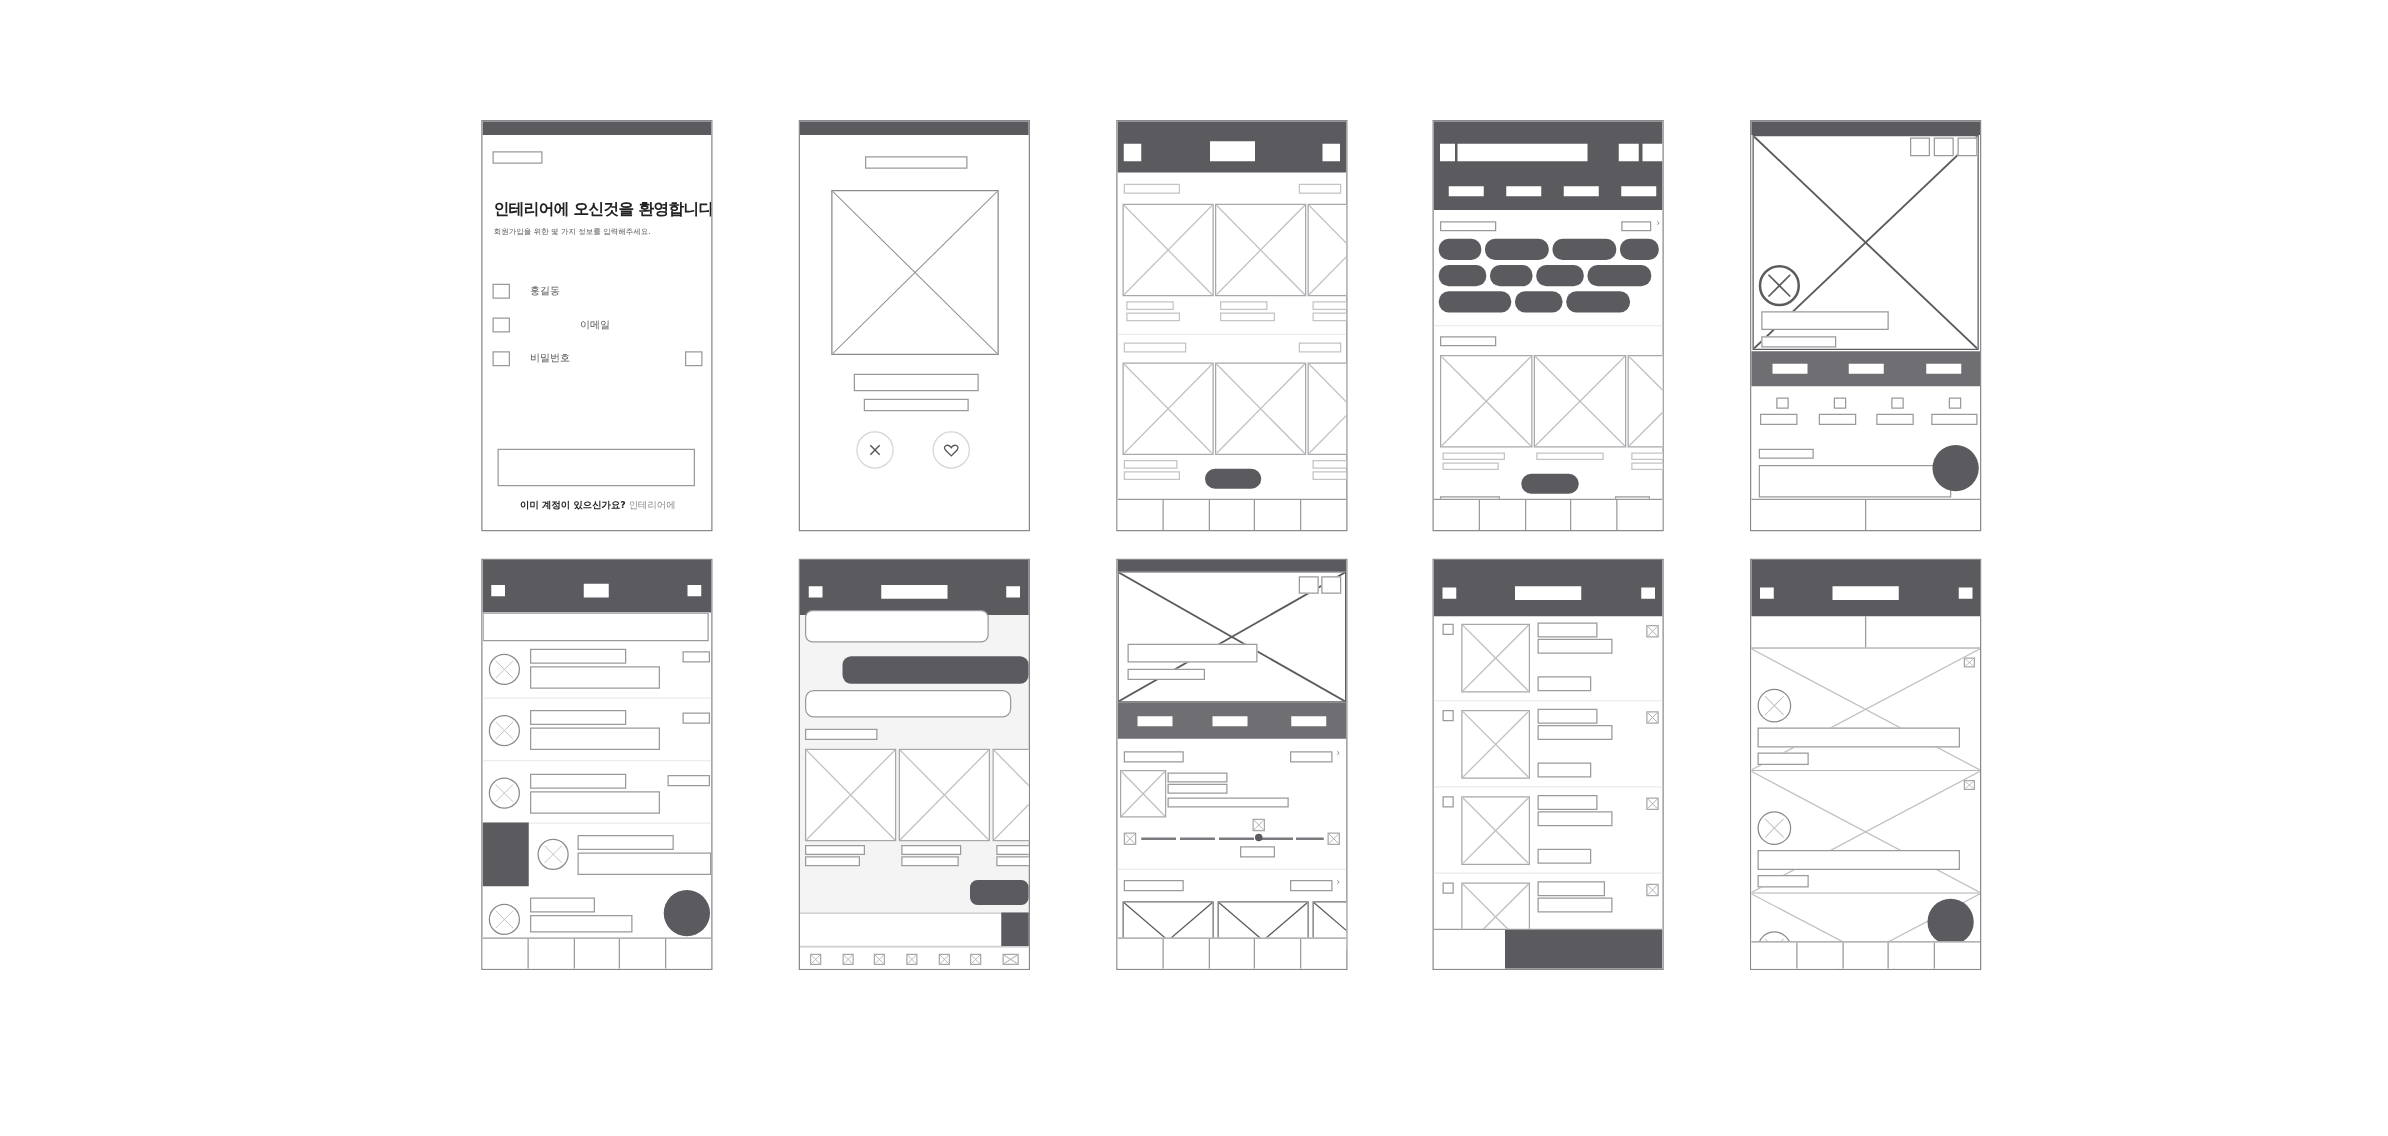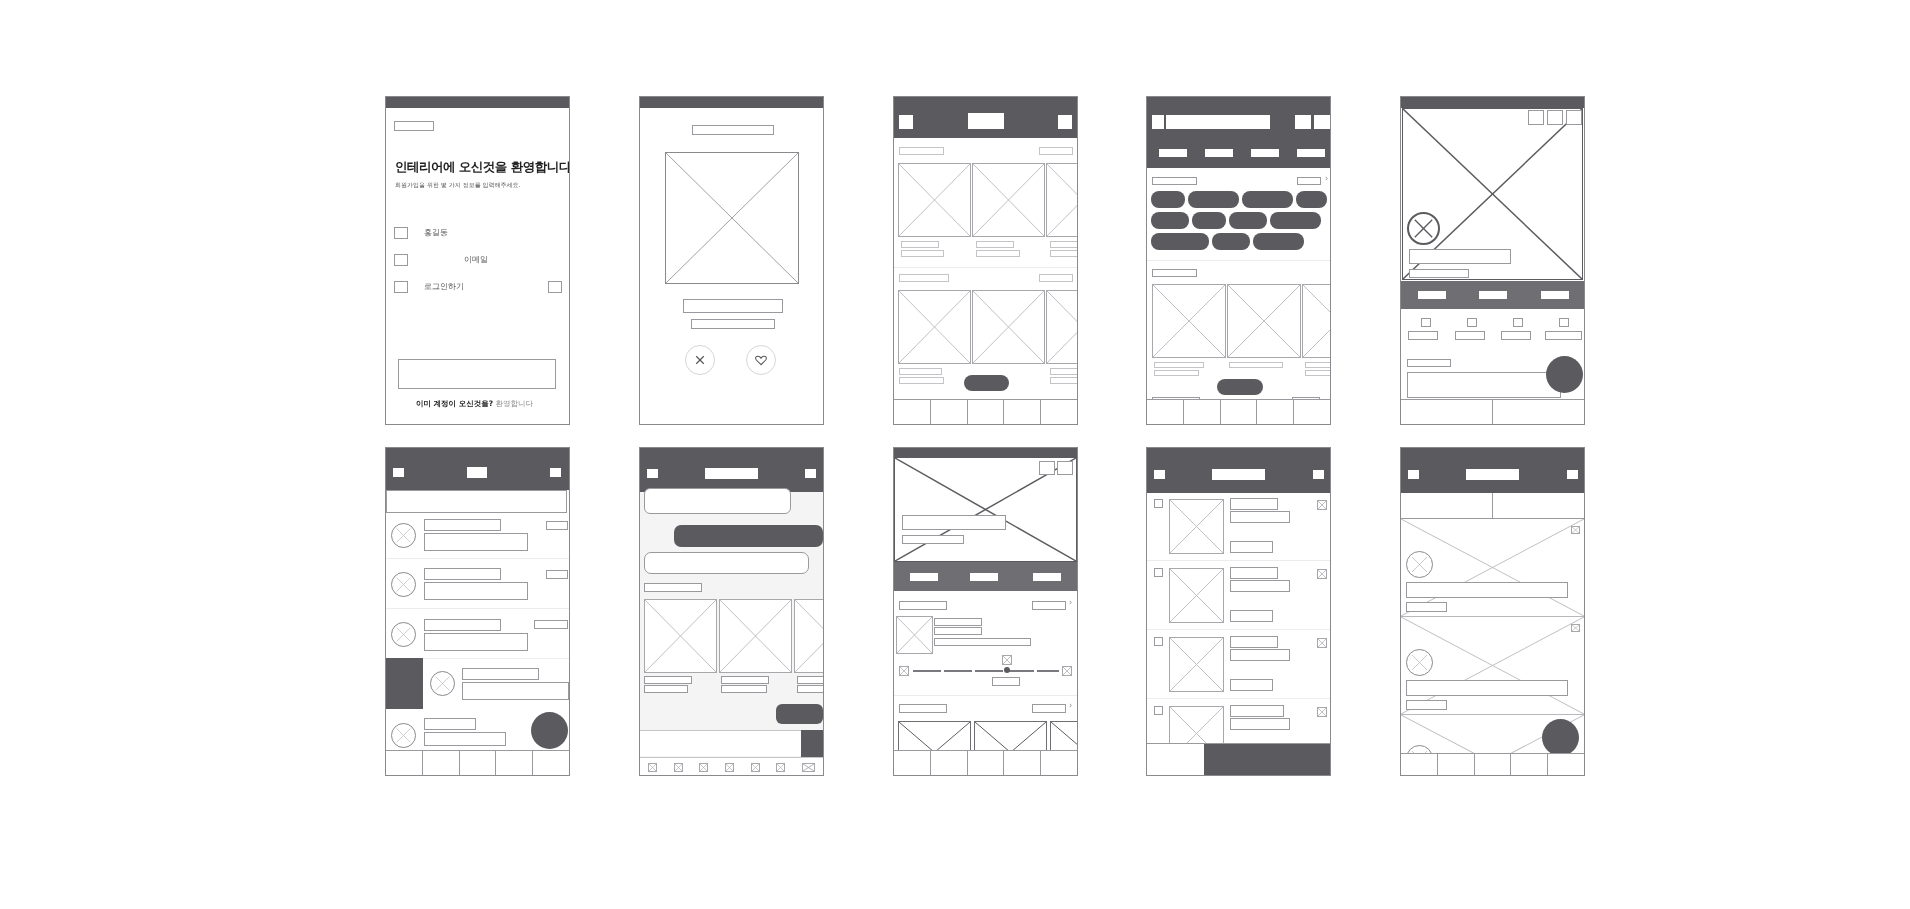--- a/index.html
+++ b/index.html
@@ -26,26 +26,26 @@
 <div class="scr" style="left:385px;top:96px;">
   <div class="ab dk" style="left:0;top:0;right:0;height:11px;"></div>
   <div class="box" style="left:8px;top:24px;width:40px;height:10px;"></div>
   <div class="txt" style="left:9px;top:62px;font-size:12.5px;font-weight:bold;letter-spacing:-0.5px;">인테리어에 오신것을 환영합니다!</div>
   <div class="txt" style="left:9px;top:84px;font-size:6px;color:#555;">회원가입을 위한 몇 가지 정보를 입력해주세요.</div>
   <div class="box" style="left:8px;top:130px;width:14px;height:12px;"></div>
   <div class="txt" style="left:38px;top:130px;font-size:8px;color:#555;">홍길동</div>
   <div class="box" style="left:8px;top:157px;width:14px;height:12px;"></div>
   <div class="txt" style="left:38px;top:157px;font-size:8px;color:#555;margin-left:40px;">이메일</div>
   <div class="box" style="left:8px;top:184px;width:14px;height:12px;"></div>
-  <div class="txt" style="left:38px;top:184px;font-size:8px;color:#555;">로그인하기</div>
+  <div class="txt" style="left:38px;top:184px;font-size:8px;color:#555;">비밀번호</div>
   <div class="box" style="left:162px;top:184px;width:14px;height:12px;"></div>
   <div class="box" style="left:12px;top:262px;width:158px;height:30px;"></div>
   <div class="txt" style="left:30px;top:302px;font-size:7.5px;">
-    <span style="font-weight:bold;">이미 계정이 오신것을?</span>
-    <span style="color:#888;">환영합니다</span>
+    <span style="font-weight:bold;">이미 계정이 있으신가요?</span>
+    <span style="color:#888;">인테리어에</span>
   </div>
 </div>
 
 <div class="scr" style="left:639px;top:96px;">
   <div class="ab dk" style="left:0;top:0;right:0;height:11px;"></div>
   <div class="box" style="left:52px;top:28px;width:82px;height:10px;"></div>
   <div class="ph" style="left:25px;top:55px;width:134px;height:132px;border-color:#8a8a8e;">
     <svg viewBox="0 0 100 100" preserveAspectRatio="none">
         <line x1="0" y1="0" x2="100" y2="100" stroke="#8a8a8e" stroke-width="0.8" vector-effect="non-scaling-stroke"></line>
         <line x1="100" y1="0" x2="0" y2="100" stroke="#8a8a8e" stroke-width="0.8" vector-effect="non-scaling-stroke"></line>

